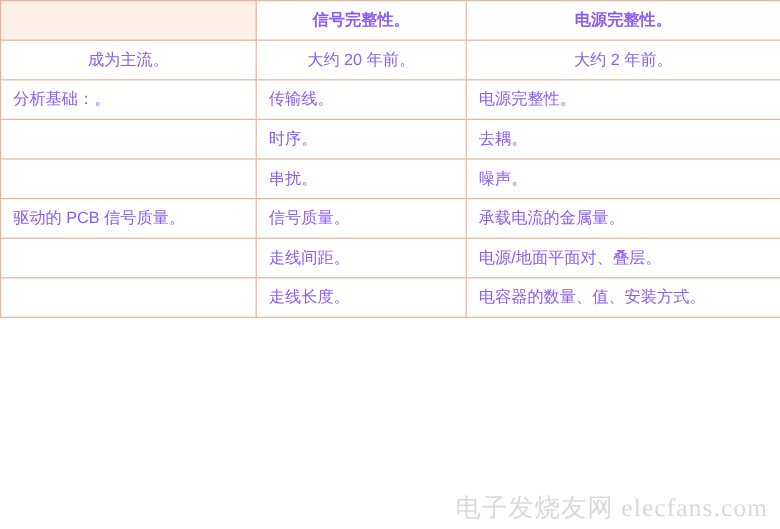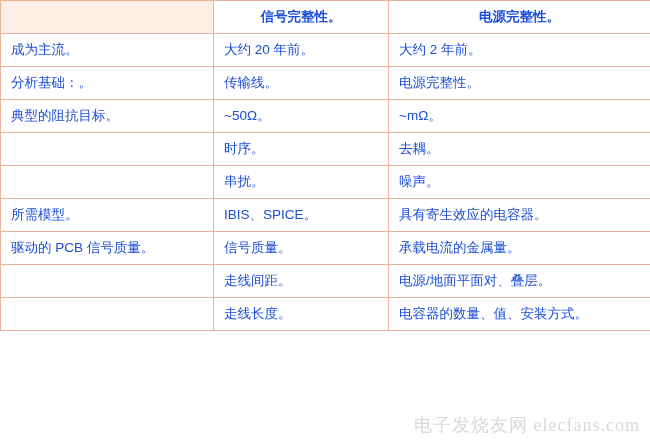--- a/index.html
+++ b/index.html
@@ -23,50 +23,51 @@
   }
   table.compare col.c0 { width: 213px; }
   table.compare col.c1 { width: 175px; }
   table.compare col.c2 { width: 262px; }
 
   table.compare td {
     border: 1px solid #e8b59c;
     vertical-align: middle;
     padding: 0 10px;
     font-size: 13.5px;
-    color: #1d4ed8;
+    color: #8b5cf6;
     line-height: 1.3;
     background: transparent;
   }
   .hdr td {
     background: #fdeee6;
     text-align: center;
     font-weight: bold;
     height: 32px;
     font-size: 15px;
   }
   .hdr td.blank {
     background: #fdeee6;
   }
   .tint td {
     background: #fdeee6;
+    text-align: center;
   }
   .plain td {
     background: #ffffff;
   }
   .rowh-32 td { height: 32px; }
 
   .cell-text {
     display: block;
   }
   .watermark {
     position: absolute;
     right: 10px;
     bottom: 4px;
-    font-size: 18px;
+    font-size: 21px;
     color: #d9d9d9;
     font-family: "Liberation Serif", serif;
     letter-spacing: 1px;
     z-index: 1;
     pointer-events: none;
     white-space: nowrap;
   }
 </style>
 </head>
 <body>
@@ -98,62 +99,40 @@
         <td>
           <span class="cell-text">分析基础：。</span>
         </td>
         <td>
           <span class="cell-text">传输线。</span>
         </td>
         <td>
           <span class="cell-text">电源完整性。</span>
         </td>
       </tr>
-      <tr class="tint rowh-32">
-        <td>
-          <span class="cell-text">典型的阻抗目标。</span>
-        </td>
-        <td>
-          <span class="cell-text">~50Ω。</span>
-        </td>
-        <td>
-          <span class="cell-text">~mΩ。</span>
-        </td>
-      </tr>
       <tr class="plain rowh-32">
         <td>
           <span class="cell-text"></span>
         </td>
         <td>
           <span class="cell-text">时序。</span>
         </td>
         <td>
           <span class="cell-text">去耦。</span>
         </td>
       </tr>
       <tr class="plain rowh-32">
         <td>
           <span class="cell-text"></span>
         </td>
         <td>
           <span class="cell-text">串扰。</span>
         </td>
         <td>
           <span class="cell-text">噪声。</span>
-        </td>
-      </tr>
-      <tr class="tint rowh-32">
-        <td>
-          <span class="cell-text">所需模型。</span>
-        </td>
-        <td>
-          <span class="cell-text">IBIS、SPICE。</span>
-        </td>
-        <td>
-          <span class="cell-text">具有寄生效应的电容器。</span>
         </td>
       </tr>
       <tr class="plain rowh-32">
         <td>
           <span class="cell-text">驱动的 PCB 信号质量。</span>
         </td>
         <td>
           <span class="cell-text">信号质量。</span>
         </td>
         <td>

